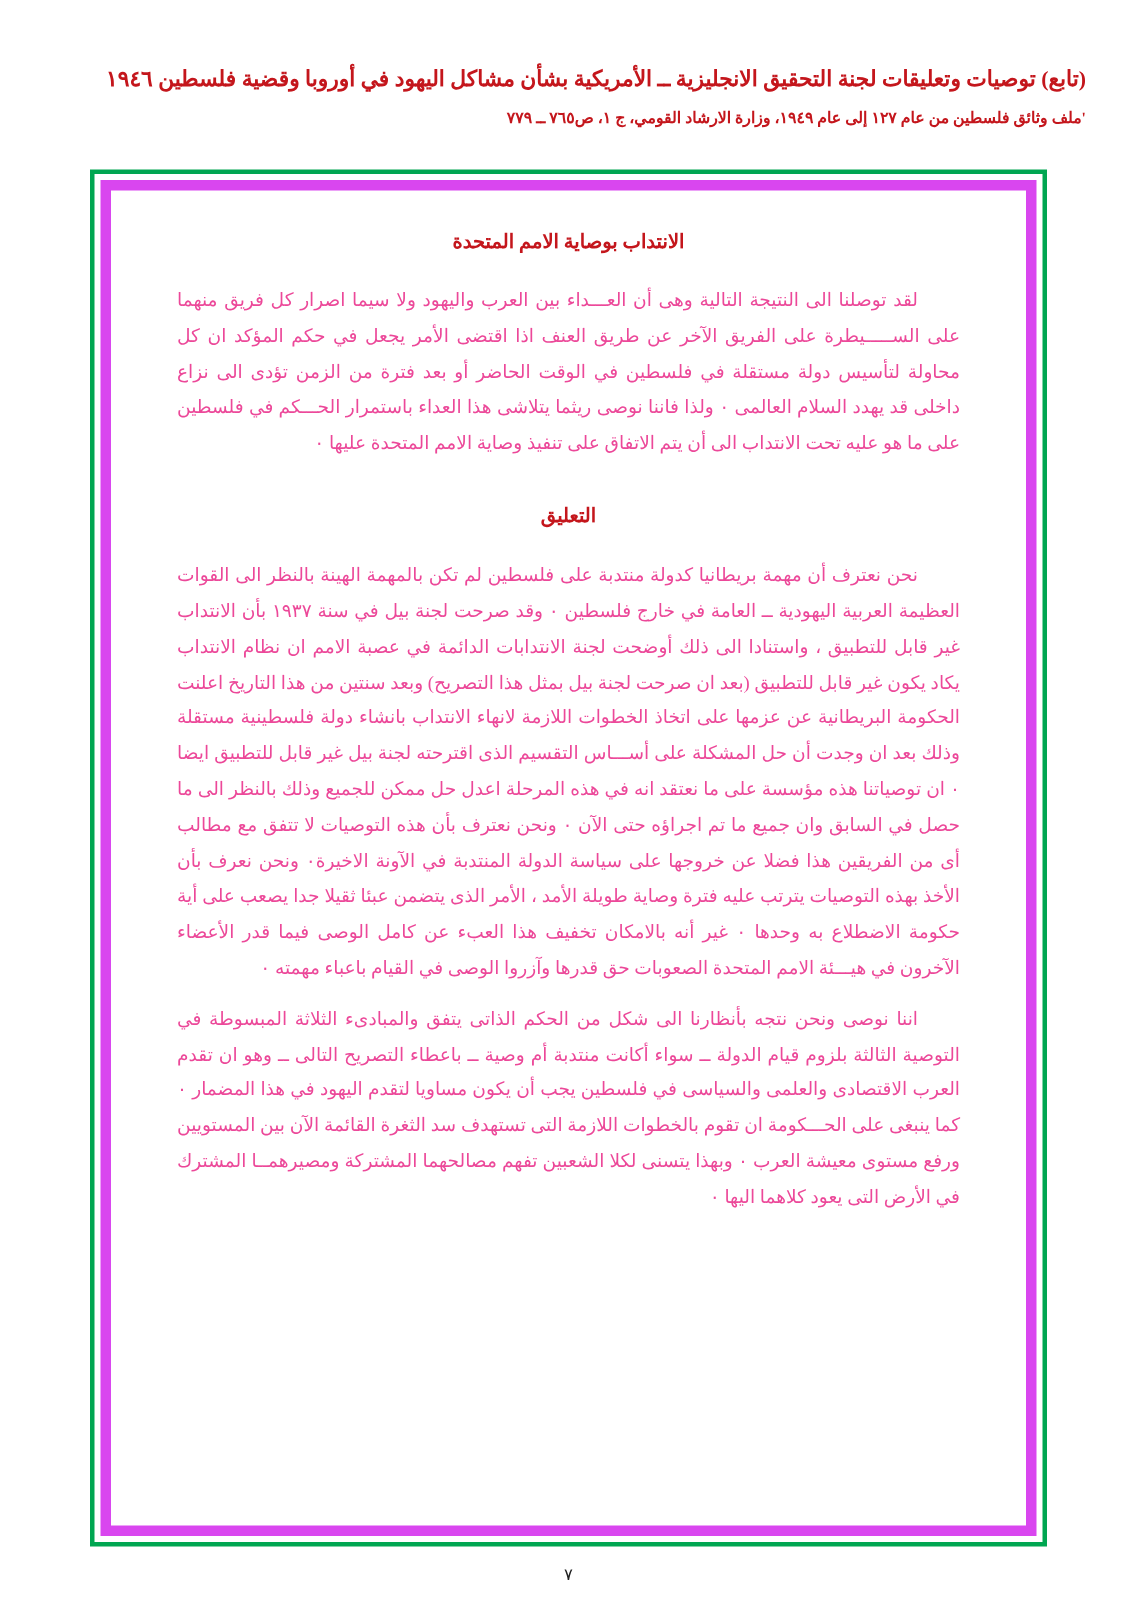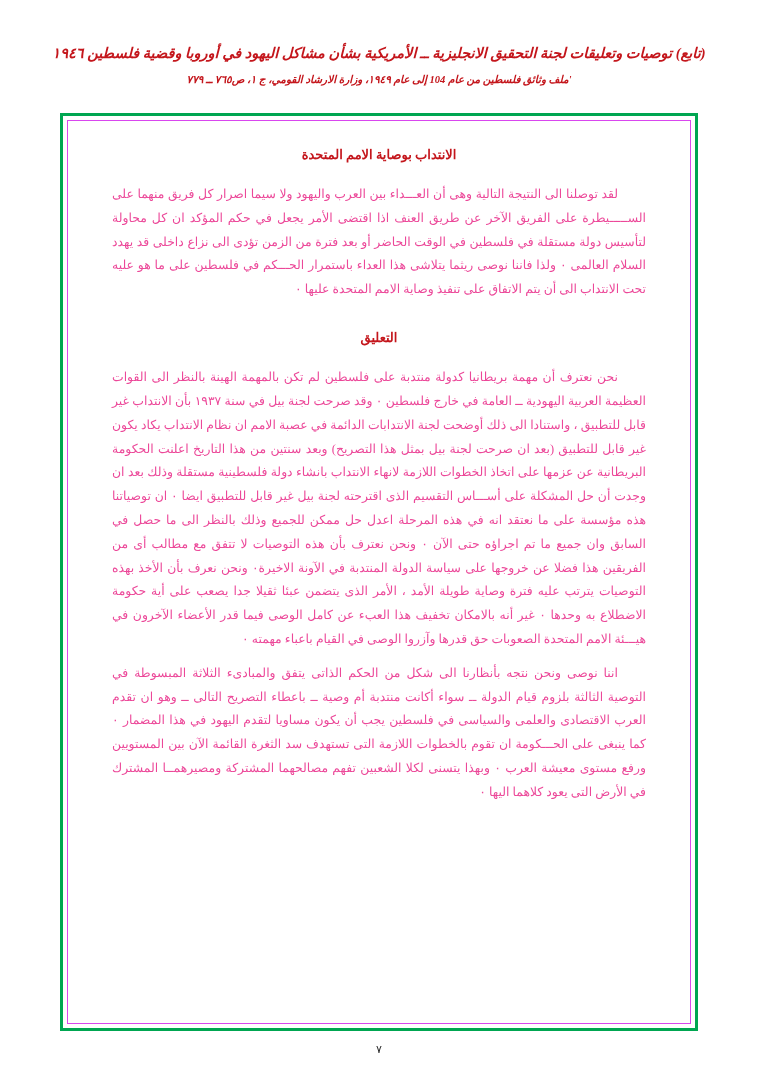--- a/index.html
+++ b/index.html
@@ -18,22 +18,20 @@
   .page {
     width: 758px;
     height: 1078px;
     position: relative;
     box-sizing: border-box;
   }
 
   
   .header {
     padding: 44px 34px 0 34px;
-    text-align: center;
-    font-style: italic;
   }
   .header-title {
     color: #c4161c;
     font-weight: bold;
     font-size: 14.5px;
     line-height: 1.35;
     letter-spacing: 0px;
     direction: rtl;
     white-space: nowrap;
   }
@@ -58,21 +56,21 @@
     border: 3px solid #00a651;
     box-sizing: border-box;
     background: #ffffff;
   }
   .frame-inner {
     position: absolute;
     top: 4px;
     left: 4px;
     right: 4px;
     bottom: 4px;
-    border: 1px solid #d946ef;
+    border: 7px solid #d946ef;
     box-sizing: border-box;
     padding: 22px 44px 18px 44px;
     overflow: hidden;
   }
 
   .sec-heading {
     color: #c4161c;
     font-weight: bold;
     font-size: 13px;
     text-align: center;
@@ -112,21 +110,21 @@
     direction: rtl;
   }
 </style>
 </head>
 <body>
 
 <div class="page">
 
   <div class="header">
     <div class="header-title">(تابع) توصيات وتعليقات لجنة التحقيق الانجليزية  ــ  الأمريكية بشأن مشاكل اليهود في أوروبا وقضية فلسطين ١٩٤٦</div>
-    <div class="header-sub">'ملف وثائق فلسطين من عام 104 إلى عام ١٩٤٩، وزارة الارشاد القومي، ج ١، ص٧٦٥ ــ ٧٧٩</div>
+    <div class="header-sub">'ملف وثائق فلسطين من عام ١٢٧ إلى عام ١٩٤٩، وزارة الارشاد القومي، ج ١، ص٧٦٥ ــ ٧٧٩</div>
   </div>
 
   <div class="frame">
     <div class="frame-inner">
 
       <div class="sec-heading">الانتداب بوصاية الامم المتحدة</div>
       <p class="body">لقد توصلنا الى النتيجة التالية وهى أن العـــداء بين العرب واليهود ولا سيما اصرار كل فريق منهما على الســـــيطرة على الفريق الآخر عن طريق العنف اذا اقتضى الأمر يجعل في حكم المؤكد ان كل محاولة لتأسيس دولة مستقلة في فلسطين في الوقت الحاضر أو بعد فترة من الزمن تؤدى الى نزاع داخلى قد يهدد السلام العالمى ٠ ولذا فاننا نوصى ريثما يتلاشى هذا العداء باستمرار الحـــكم في فلسطين على ما هو عليه تحت الانتداب الى أن يتم الاتفاق على تنفيذ وصاية الامم المتحدة عليها ٠</p>
 
       <div class="sec-heading mid">التعليق</div>
       <p class="body">نحن نعترف أن مهمة بريطانيا كدولة منتدبة على فلسطين لم تكن بالمهمة الهينة بالنظر الى القوات العظيمة العربية اليهودية ــ العامة في خارج فلسطين ٠ وقد صرحت لجنة بيل في سنة ١٩٣٧ بأن الانتداب غير قابل للتطبيق ، واستنادا الى ذلك أوضحت لجنة الانتدابات الدائمة في عصبة الامم ان نظام الانتداب يكاد يكون غير قابل للتطبيق (بعد ان صرحت لجنة بيل بمثل هذا التصريح) وبعد سنتين من هذا التاريخ اعلنت الحكومة البريطانية عن عزمها على اتخاذ الخطوات اللازمة لانهاء الانتداب بانشاء دولة فلسطينية مستقلة وذلك بعد ان وجدت أن حل المشكلة على أســـاس التقسيم الذى اقترحته لجنة بيل غير قابل للتطبيق ايضا ٠ ان توصياتنا هذه مؤسسة على ما نعتقد انه في هذه المرحلة اعدل حل ممكن للجميع وذلك بالنظر الى ما حصل في السابق وان جميع ما تم اجراؤه حتى الآن ٠ ونحن نعترف بأن هذه التوصيات لا تتفق مع مطالب أى من الفريقين هذا فضلا عن خروجها على سياسة الدولة المنتدبة في الآونة الاخيرة٠ ونحن نعرف بأن الأخذ بهذه التوصيات يترتب عليه فترة وصاية طويلة الأمد ، الأمر الذى يتضمن عبئا ثقيلا جدا يصعب على أية حكومة الاضطلاع به وحدها ٠ غير أنه بالامكان تخفيف هذا العبء عن كامل الوصى فيما قدر الأعضاء الآخرون في هيـــئة الامم المتحدة الصعوبات حق قدرها وآزروا الوصى في القيام باعباء مهمته ٠</p>

